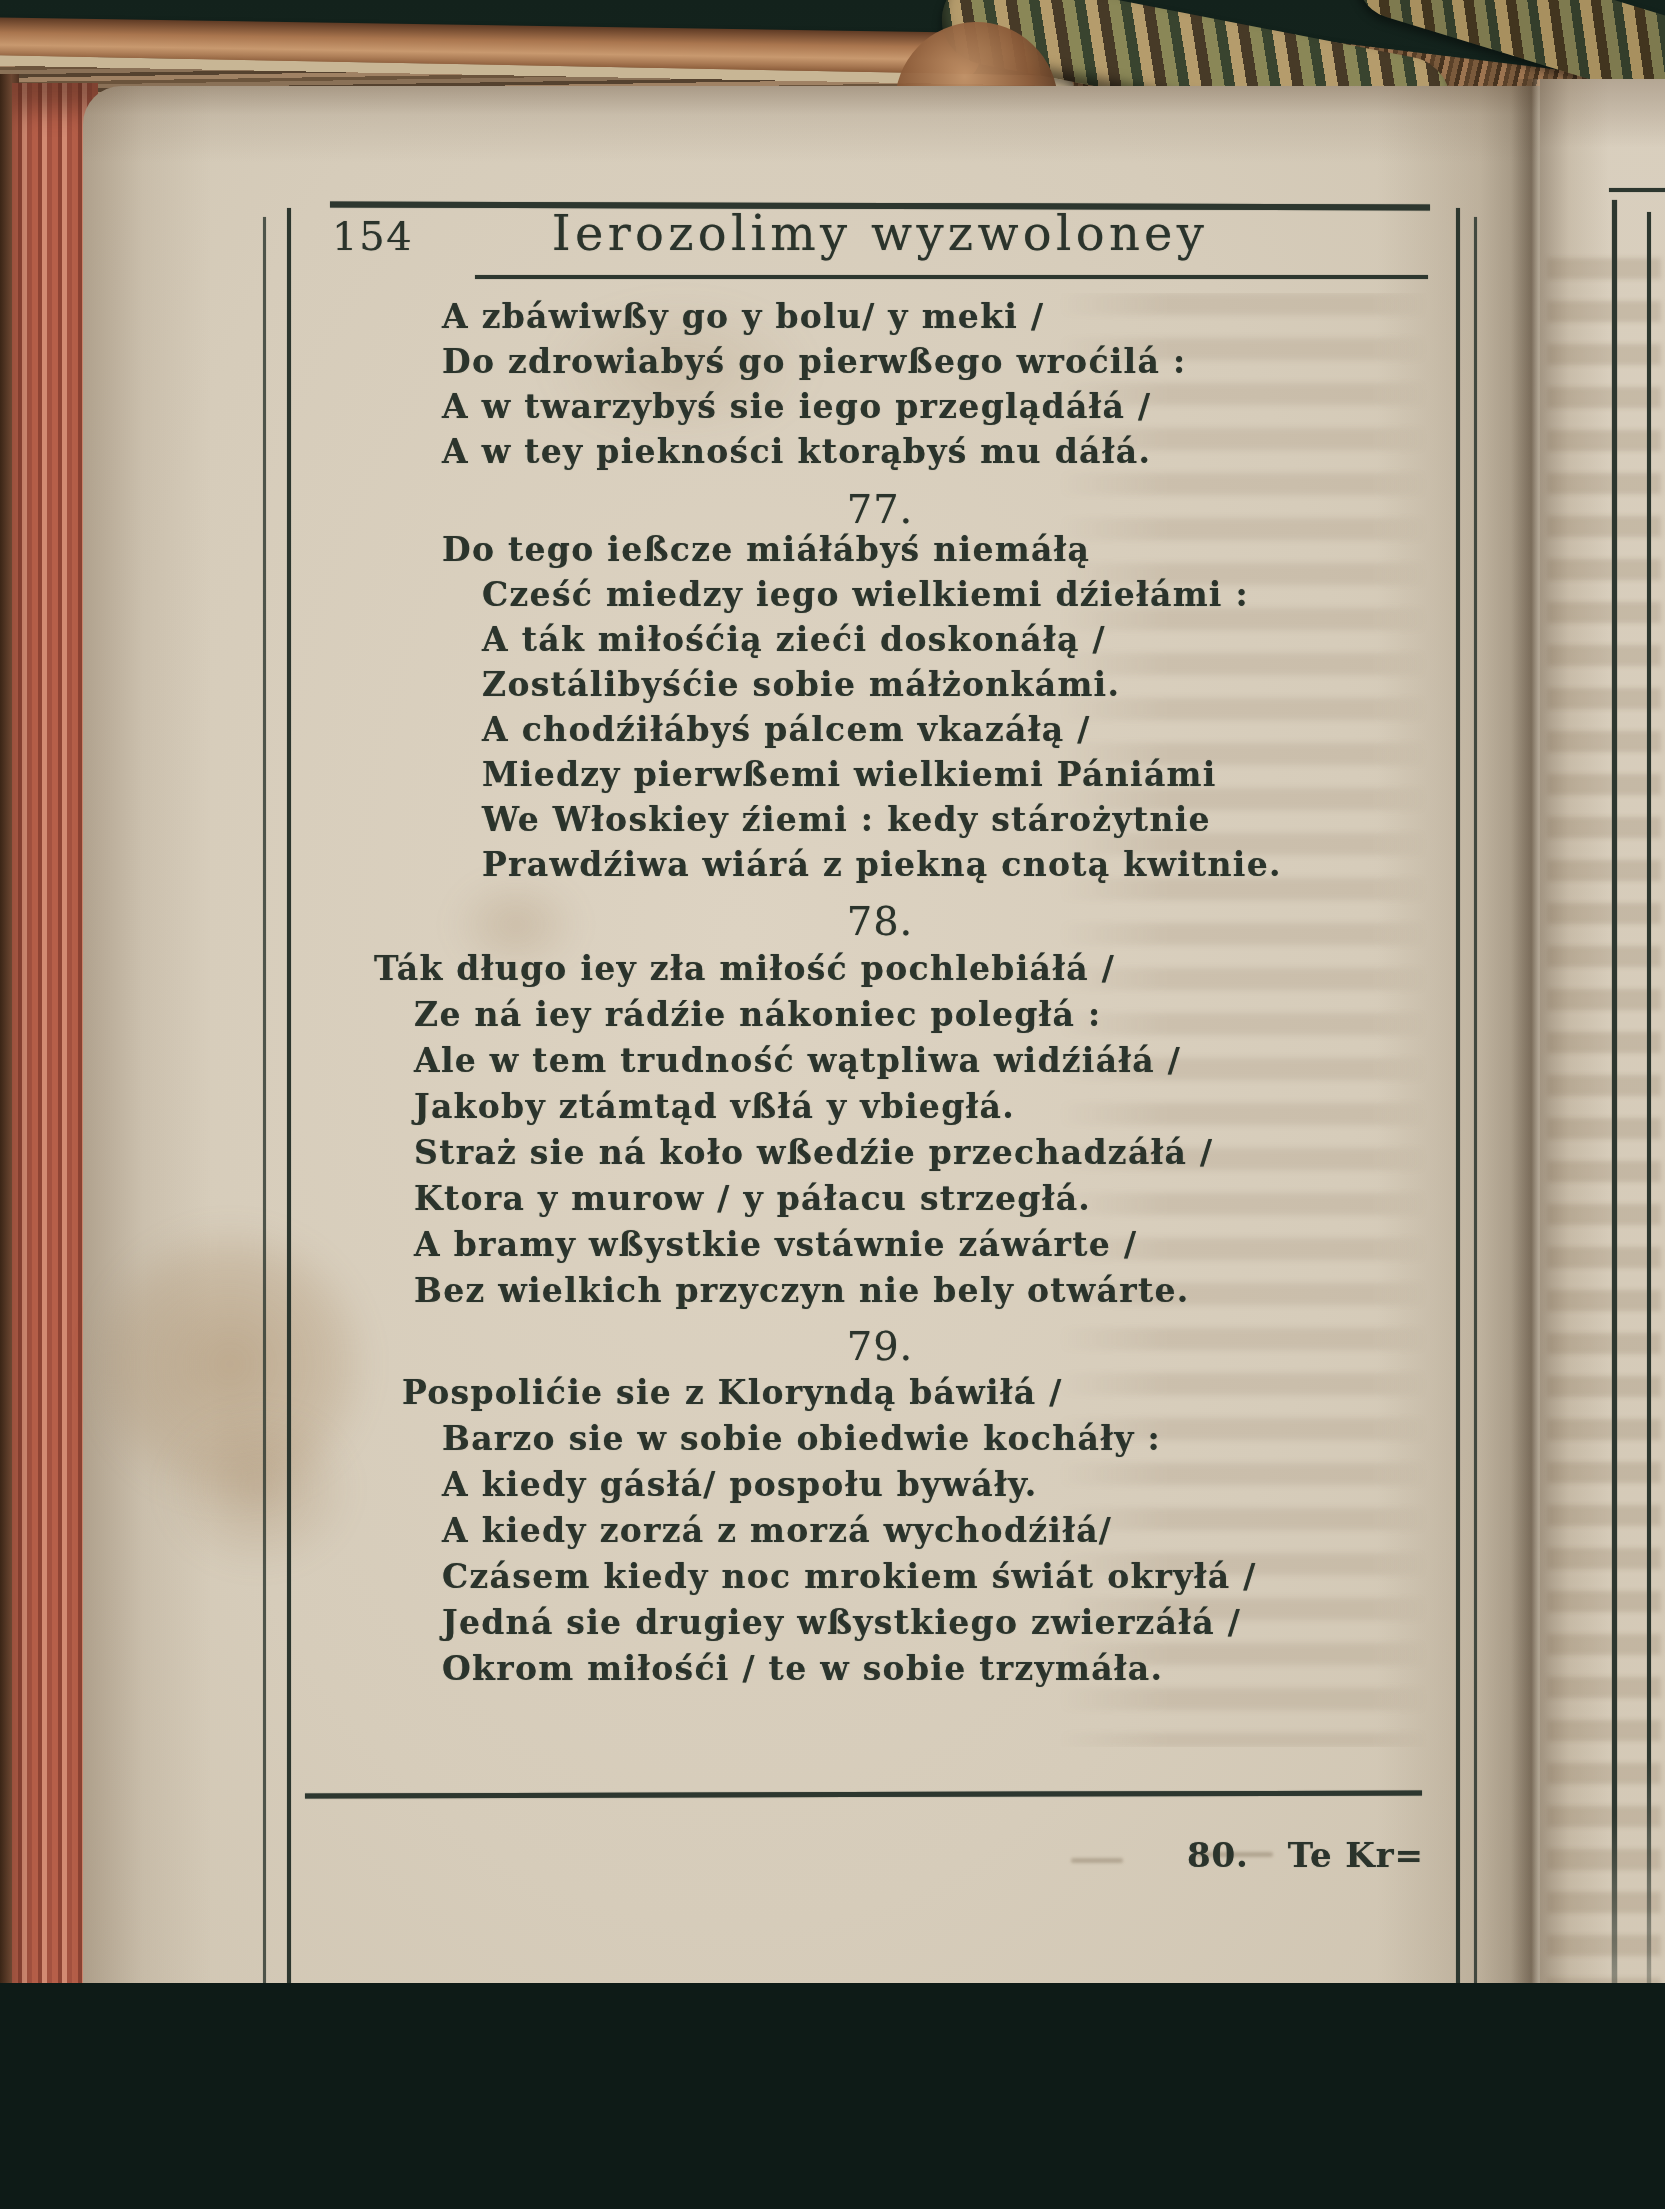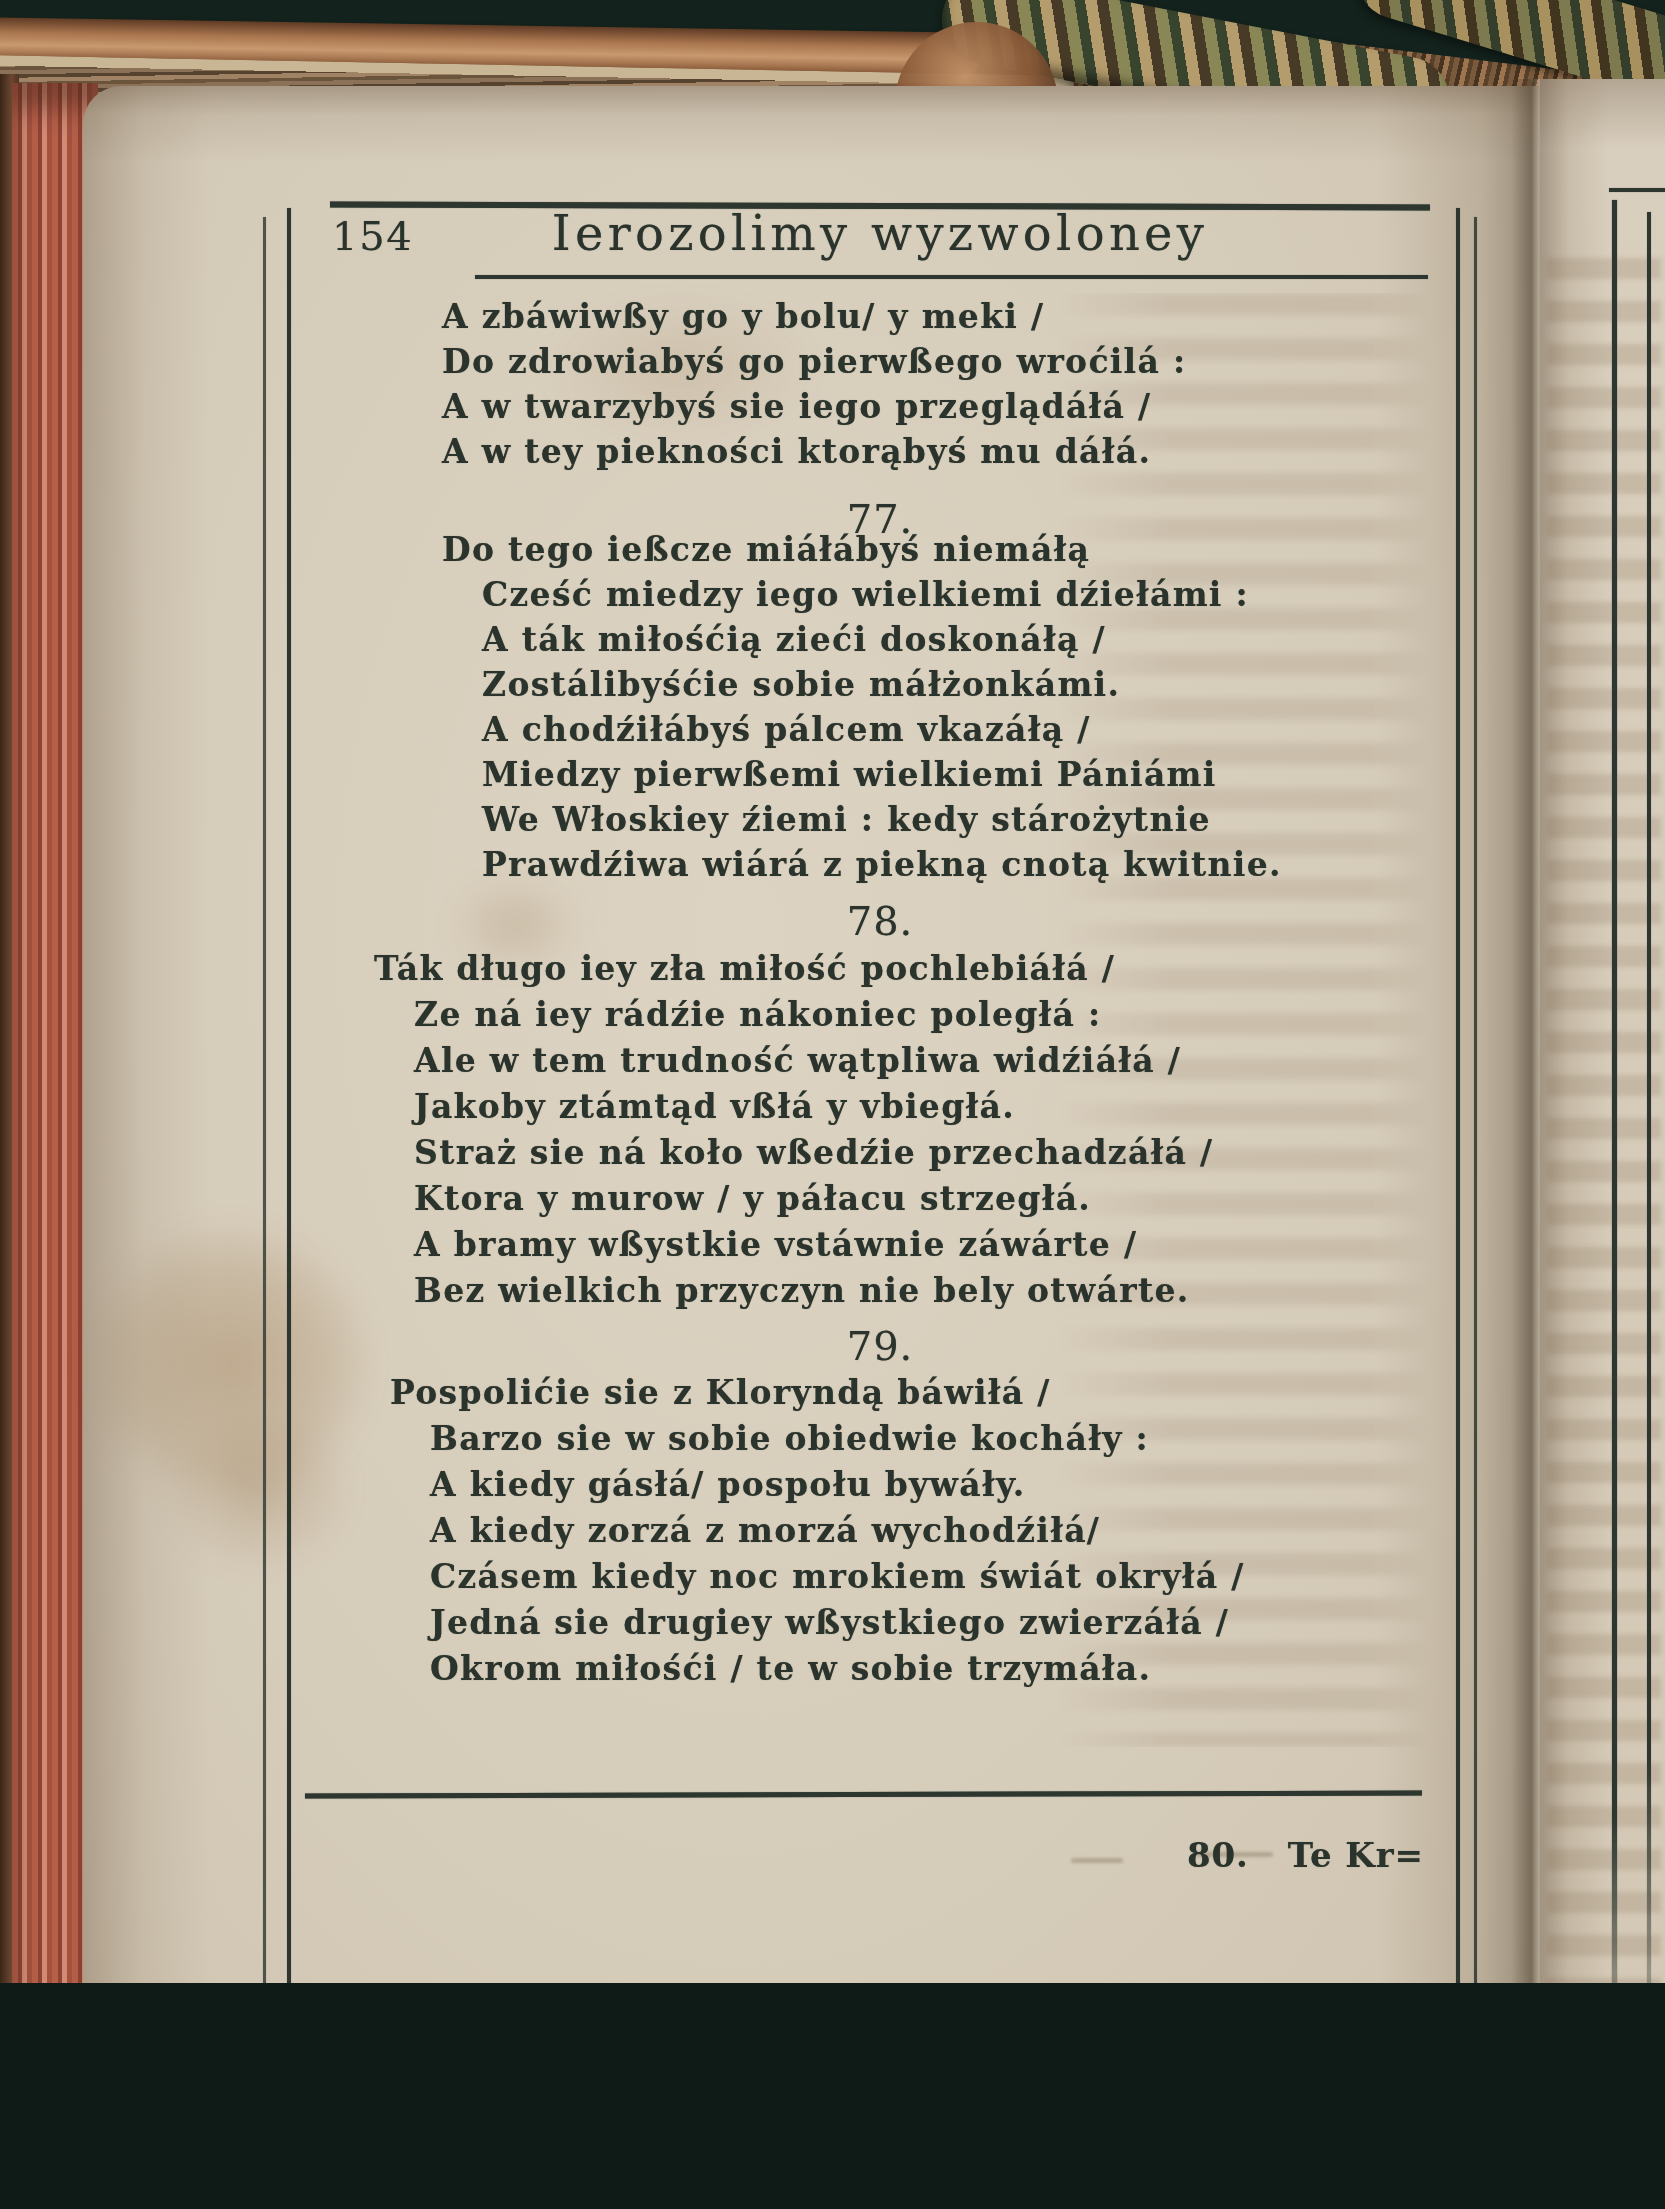--- a/index.html
+++ b/index.html
@@ -94,26 +94,26 @@
   .pagenum{left:332px;top:213px;font-size:40px;letter-spacing:1.7px;}
   .running-title{left:330px;top:205px;width:1100px;text-align:center;
     font-size:48px;letter-spacing:4.3px;}
   .verse{font-weight:700;font-size:33px;letter-spacing:1.3px;white-space:nowrap;}
   .vline{height:45px;line-height:45px;padding-left:40px;}
   .vline.first{padding-left:0;}
   .pitch53 .vline{height:46px;line-height:46px;}
   .blockA{left:442px;top:294px;}
   .blockA .vline{padding-left:0;}
   .snum{left:330px;width:1100px;text-align:center;font-size:40px;letter-spacing:0.9px;}
-  .snum-77{top:496px;}
+  .snum-77{top:486px;}
   .snum-78{top:898px;}
   .snum-79{top:1323px;}
   .st-77{left:394px;top:527px;margin-left:48px;}
   .st-78{left:374px;top:946px;}
-  .st-79{left:390px;top:1370px;}
+  .st-79{left:402px;top:1370px;}
   .catchword{left:946px;top:1809px;width:478px;display:flex;justify-content:flex-end;gap:39px;
     font-weight:700;font-size:34px;letter-spacing:0.9px;margin-top:26px;}
 </style>
 </head>
 <body>
 
 <div class="scene">
 
   <div class="abs leather-top"></div>
   <div class="abs page-edge-stack"></div>

